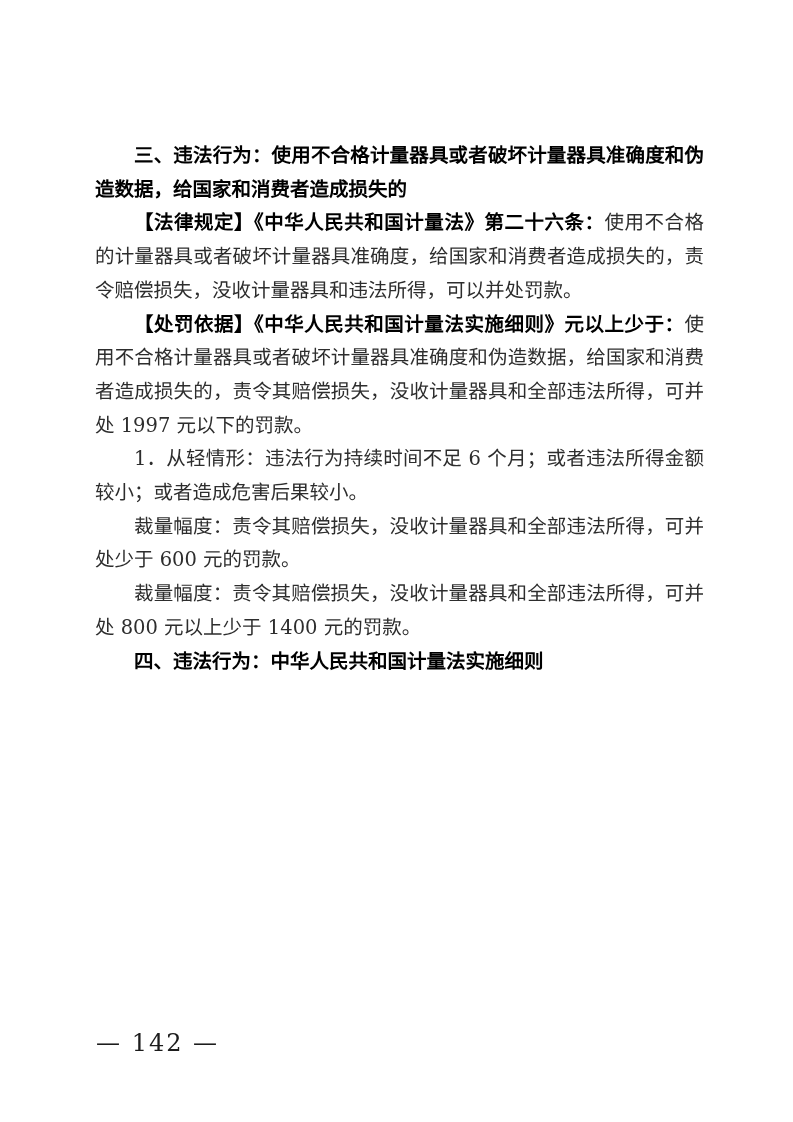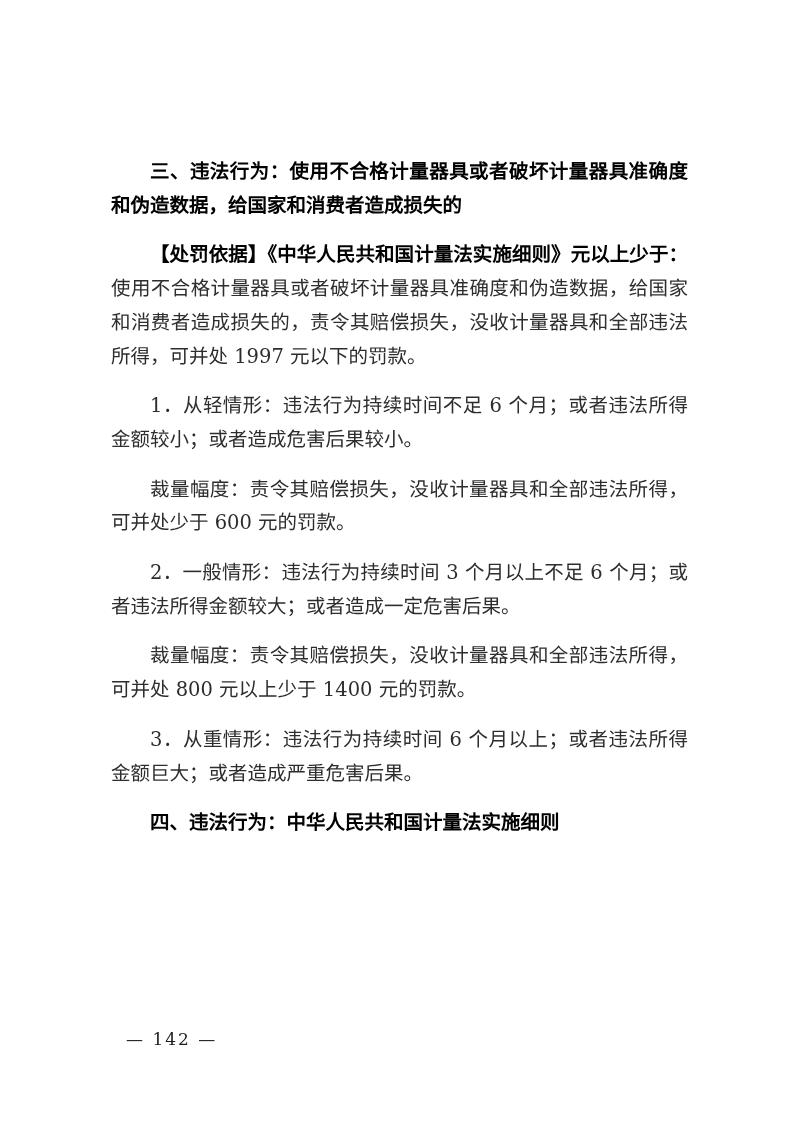--- a/index.html
+++ b/index.html
@@ -14,21 +14,21 @@
     background: #ffffff;
     overflow: hidden;
   }
   .doc-body {
     position: absolute;
     left: 95px;
     top: 139px;
     width: 609px;
   }
   .para {
-    margin: 16px;
+    margin: 0;
     padding: 0;
     text-indent: 2em;
     text-align: justify;
     text-justify: inter-character;
     font-size: 19.5px;
     line-height: 33.7px;
     font-family: "DejaVu Serif", "Liberation Serif", serif;
     color: #2d2d2d;
   }
   .para.heading {
@@ -40,37 +40,35 @@
   .run.bold {
     font-family: "DejaVu Sans", "Liberation Sans", sans-serif;
     font-weight: 700;
     color: #000000;
   }
   .page-footer {
     position: absolute;
     left: 96px;
     top: 1029px;
     font-family: "DejaVu Serif", "Liberation Serif", serif;
-    font-size: 17px;
+    font-size: 24px;
     letter-spacing: 2px;
     color: #1c1c1c;
     white-space: nowrap;
-    margin-left: 30px;
   }
 </style>
 </head>
 <body>
 
 <div class="page">
   <main class="doc-body" id="paragraphs">
       <p class="para heading"><span class="run bold">三、违法行为：使用不合格计量器具或者破坏计量器具准确度和伪造数据，给国家和消费者造成损失的</span></p>
+      <p class="para body"><span class="run bold">【法律规定】《中华人民共和国计量法》第二十六条：</span><span class="run">使用不合格的计量器具或者破坏计量器具准确度，给国家和消费者造成损失的，责令赔偿损失，没收计量器具和违法所得，可以并处罚款。</span></p>
       <p class="para body"><span class="run bold">【处罚依据】《中华人民共和国计量法实施细则》元以上少于：</span><span class="run">使用不合格计量器具或者破坏计量器具准确度和伪造数据，给国家和消费者造成损失的，责令其赔偿损失，没收计量器具和全部违法所得，可并处 1997 元以下的罚款。</span></p>
       <p class="para body"><span class="run">1．从轻情形：违法行为持续时间不足 6 个月；或者违法所得金额较小；或者造成危害后果较小。</span></p>
       <p class="para body"><span class="run">裁量幅度：责令其赔偿损失，没收计量器具和全部违法所得，可并处少于 600 元的罚款。</span></p>
-      <p class="para body"><span class="run">2．一般情形：违法行为持续时间 3 个月以上不足 6 个月；或者违法所得金额较大；或者造成一定危害后果。</span></p>
       <p class="para body"><span class="run">裁量幅度：责令其赔偿损失，没收计量器具和全部违法所得，可并处 800 元以上少于 1400 元的罚款。</span></p>
-      <p class="para body"><span class="run">3．从重情形：违法行为持续时间 6 个月以上；或者违法所得金额巨大；或者造成严重危害后果。</span></p>
       <p class="para heading"><span class="run bold">四、违法行为：中华人民共和国计量法实施细则</span></p>
     </main>
   <footer class="page-footer">
     <span>— 142 —</span>
   </footer>
 </div>
 
 </body></html>

